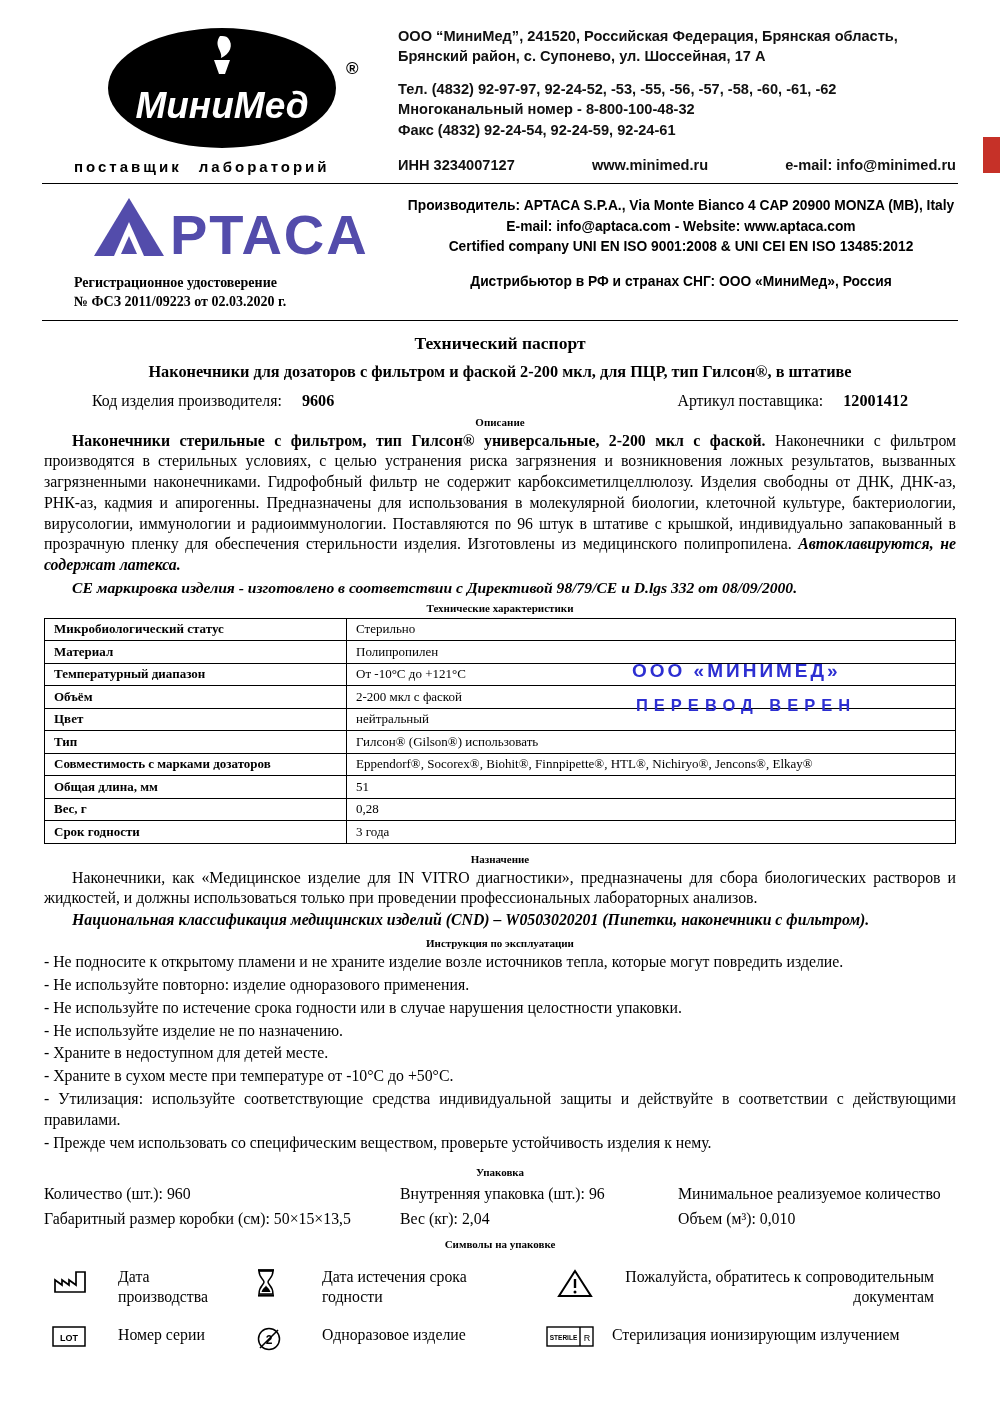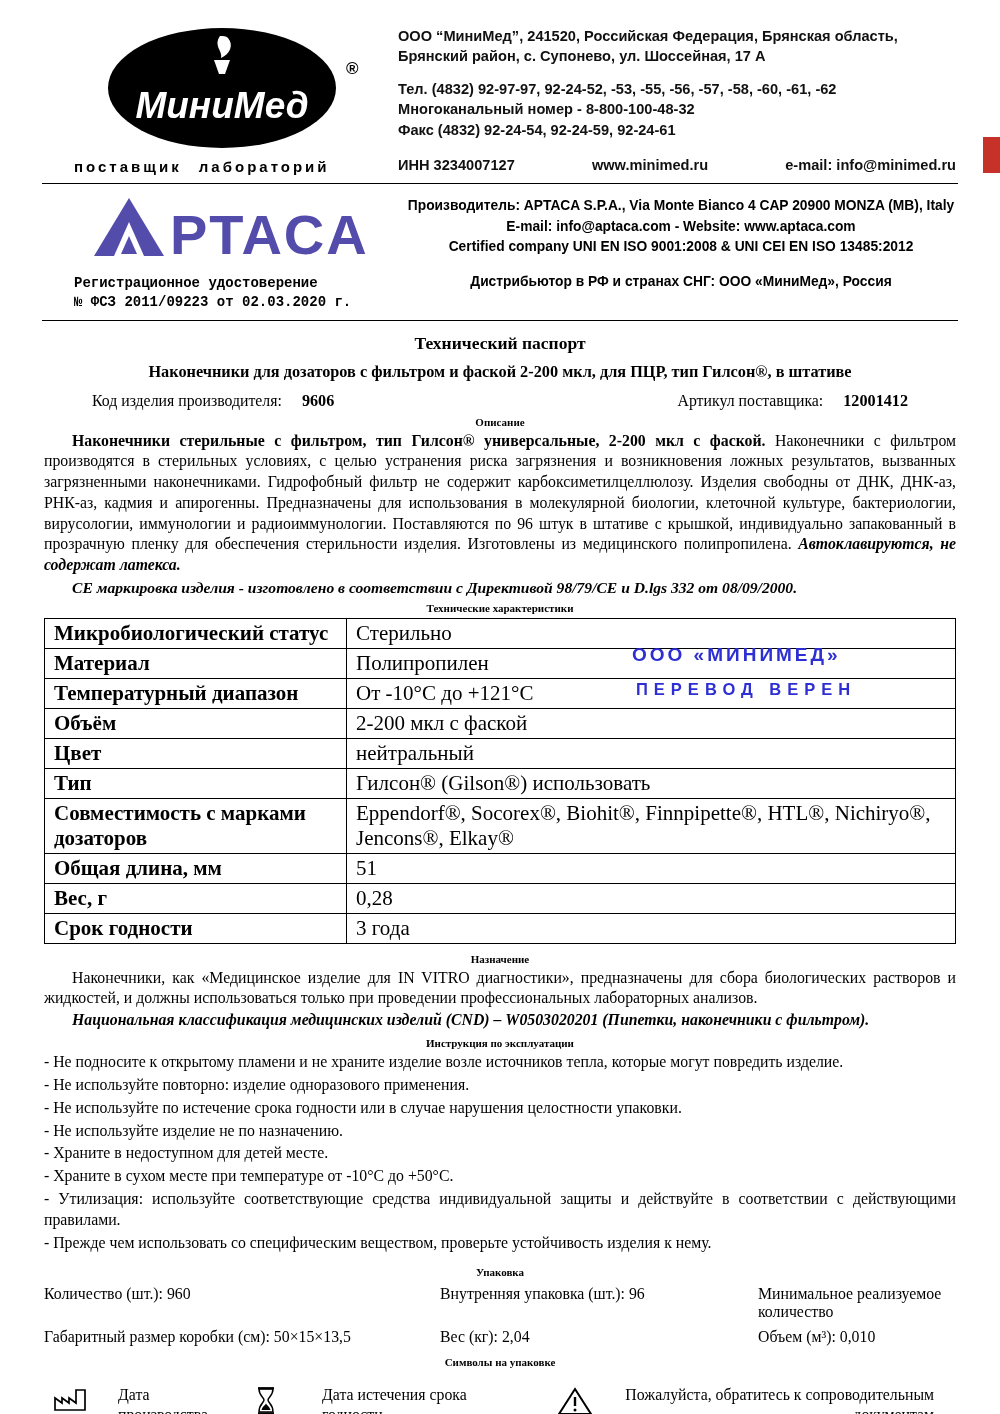--- a/index.html
+++ b/index.html
@@ -12,50 +12,50 @@
   .tagline { font-family:"Liberation Sans",sans-serif; font-weight:700; font-size:15px; letter-spacing:3px; word-spacing:10px; margin-top:4px; white-space:nowrap; }
   .hdr-right { flex:1; margin-left:16px; font-family:"Liberation Sans",sans-serif; font-weight:700; font-size:14.6px; line-height:1.38; color:#111; }
   .addr { margin-bottom:13px; }
   .phones { margin-bottom:15px; }
   .inn-row { display:flex; justify-content:space-between; padding-right:2px; }
   .rule { border-top:1.6px solid #000; margin:0 42px; }
 
   
   .apt { display:flex; align-items:flex-start; padding:8px 42px 8px 74px; }
   .apt-left { width:330px; flex:0 0 auto; }
-  .apt-reg { font-family:Liberation Mono, monospace; font-weight:700; font-size:14px; line-height:1.35; margin-top:8px; }
+  .apt-reg { font-family:Liberation Serif, serif; font-weight:700; font-size:14px; line-height:1.35; margin-top:8px; }
   .apt-right { flex:1; font-family:"Liberation Sans",sans-serif; font-weight:700; font-size:13.8px; line-height:1.5; text-align:center; padding-top:4px; }
   .apt-right .dist { margin-top:14px; }
 
   
   .bodyc { padding:0 44px; font-size:15.8px; }
   .doc-title { text-align:center; font-weight:700; font-size:17.5px; margin-top:12px; }
   .doc-sub { text-align:center; font-weight:700; font-size:16.3px; margin-top:8px; }
   .codes { display:flex; justify-content:space-between; padding:0 48px; margin-top:10px; font-size:15.8px; }
   .codes b { margin-left:20px; font-size:16.2px; }
   .sec-h { text-align:center; font-weight:700; font-size:11px; margin-top:5px; margin-bottom:3px; }
   .para { text-align:justify; line-height:1.31; }
   .ind { text-indent:28px; }
   .lead-b { font-weight:700; }
   .tail-bi { font-weight:700; font-style:italic; }
   .ce { font-weight:700; font-style:italic; text-indent:28px; margin-top:3px; font-size:15.6px; }
 
   .table-wrap { position:relative; margin-top:4px; }
   table.spec { width:100%; border-collapse:collapse; }
-  table.spec td { border:1.4px solid #000; padding:2px 9px; font-size:21px; height:22.5px; }
+  table.spec td { border:1.4px solid #000; padding:2px 9px; font-size:13px; height:22.5px; }
   td.lbl { width:302px; font-weight:700; }
 
-  .stamp { position:absolute; left:588px; top:26px; color:#2d2fd2; font-family:"Liberation Sans",sans-serif; font-weight:700; pointer-events:none; }
+  .stamp { position:absolute; left:588px; top:42px; color:#2d2fd2; font-family:"Liberation Sans",sans-serif; font-weight:700; pointer-events:none; }
   .stamp1 { font-size:19px; letter-spacing:3px; }
   .stamp2 { font-size:16.5px; letter-spacing:6px; margin-top:14px; margin-left:4px; }
 
   .cnd { font-weight:700; font-style:italic; text-indent:28px; margin-top:2px; }
   .instr { line-height:1.32; margin-top:2px; text-align:justify; }
 
-  .pack-row { display:flex; margin-top:7px;gap:40px; }
+  .pack-row { display:flex; margin-top:7px; }
   .pack-c1 { width:356px; } .pack-c2 { width:278px; } .pack-c3 { flex:1; }
 
   .sym-row { display:flex; align-items:flex-start; margin-top:17px; }
   .sym-cell { display:flex; align-items:flex-start; }
   .sym-c1 { width:212px; padding-left:8px; }
   .sym-c2 { width:290px; }
   .sym-c3 { flex:1;text-align:right; }
   .sym-ico { width:48px; flex:0 0 auto; padding-top:1px; }
   .sym-lbl { line-height:1.3; padding-left:18px; }
   .sym-c1 .sym-lbl { max-width:120px; }

